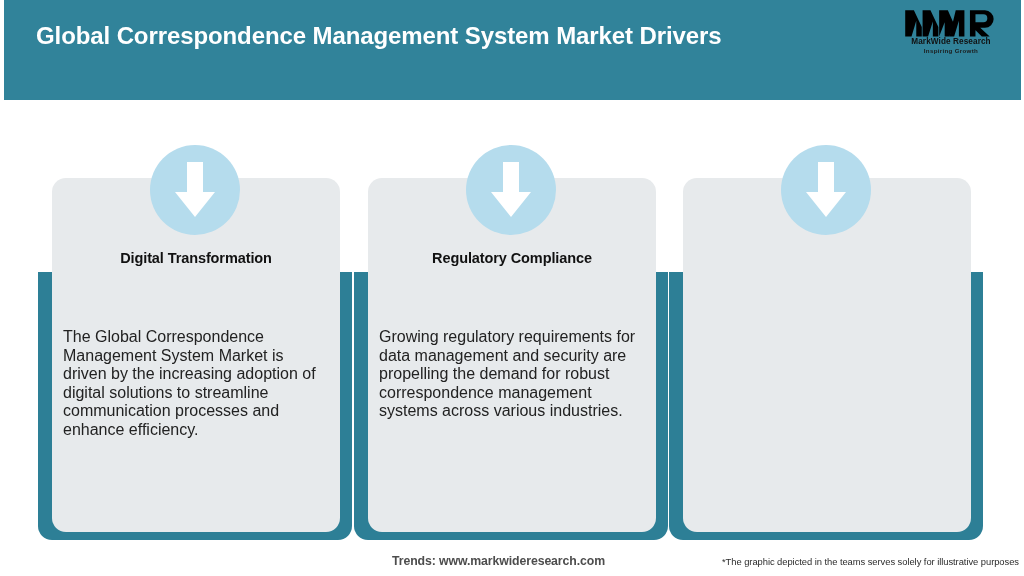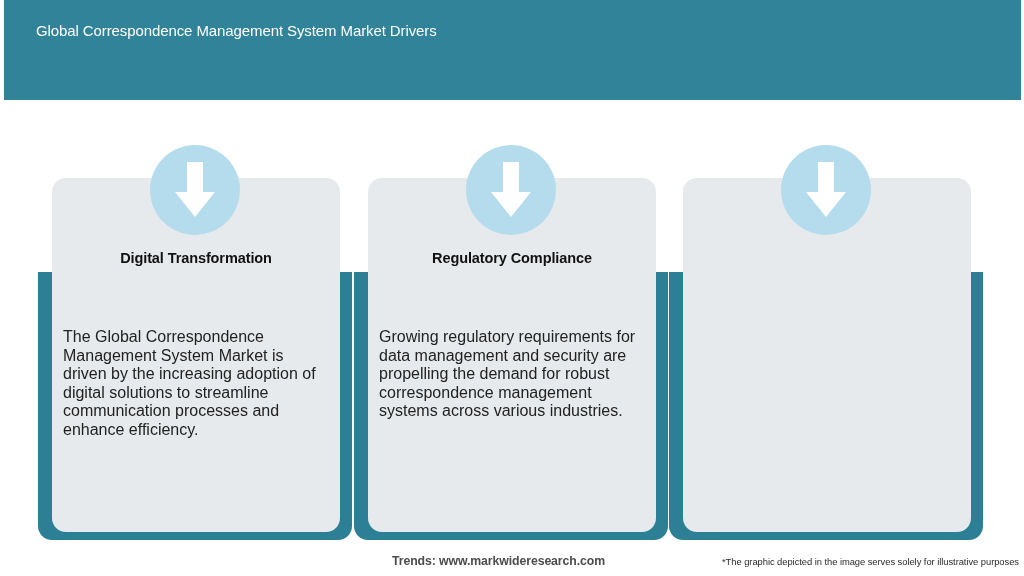--- a/index.html
+++ b/index.html
@@ -21,22 +21,22 @@
     left: 4px;
     top: 0;
     width: 1017px;
     height: 100px;
     background: #31839a;
   }
   .header-title {
     position: absolute;
     left: 32px;
     top: 22px;
-    font-size: 15px;
-    font-weight: normal;
+    font-size: 24px;
+    font-weight: bold;
     color: #ffffff;
     letter-spacing: -0.1px;
     white-space: nowrap;
   }
 
   
   .logo {
     position: absolute;
     right: 22px;
     top: 8px;
@@ -165,20 +165,33 @@
     letter-spacing: -0.05px;
     white-space: nowrap;
   }
 </style>
 </head>
 <body>
 
 <div class="header-band">
   <div class="header-title">Global Correspondence Management System Market Drivers</div>
 
+  <div class="logo">
+    <svg class="logo-mark" viewBox="0 0 120 38" xmlns="http://www.w3.org/2000/svg">
+      <g fill="#000000">
+        <polygon points="2,36 2,3 13,3 23,24 23,36 16,36 16,16 10,36"></polygon>
+        <polygon points="24,3 34,3 44,24 44,36 37,36 37,17 31,36 24,36"></polygon>
+        <polygon points="45,3 56,3 64,21 58,36 52,36 52,18 45,36"></polygon>
+        <polygon points="66,3 77,3 77,36 70,36 70,16 64,36 58,36"></polygon>
+        <path d="M84,3 h19 a11,11 0 0 1 0,22 h-6 l12,11 h-10 l-12,-12 v-6 h14 a5,5 0 0 0 0,-10 h-10 v28 h-7 z"></path>
+      </g>
+    </svg>
+    <span class="logo-name">MarkWide Research</span>
+    <span class="logo-tag">Inspiring Growth</span>
+  </div>
 </div>
 
 <div class="cards">
 
   <div class="card-unit c1">
     <div class="frame"></div>
     <div class="card"></div>
     <div class="icon-circle">
       <svg width="42" height="56" viewBox="0 0 42 56" xmlns="http://www.w3.org/2000/svg">
         <polygon points="13,0 29,0 29,30 41,30 21,55 1,30 13,30" fill="#ffffff"></polygon>
@@ -206,13 +219,13 @@
     <div class="icon-circle">
       <svg width="42" height="56" viewBox="0 0 42 56" xmlns="http://www.w3.org/2000/svg">
         <polygon points="13,0 29,0 29,30 41,30 21,55 1,30 13,30" fill="#ffffff"></polygon>
       </svg>
     </div>
   </div>
 
 </div>
 
 <div class="source-note">Trends: www.markwideresearch.com</div>
-<div class="disclaimer">*The graphic depicted in the image serves solely for illustrative purposes</div>
+<div class="disclaimer">*The graphic depicted in the teams serves solely for illustrative purposes</div>
 
 </body></html>

